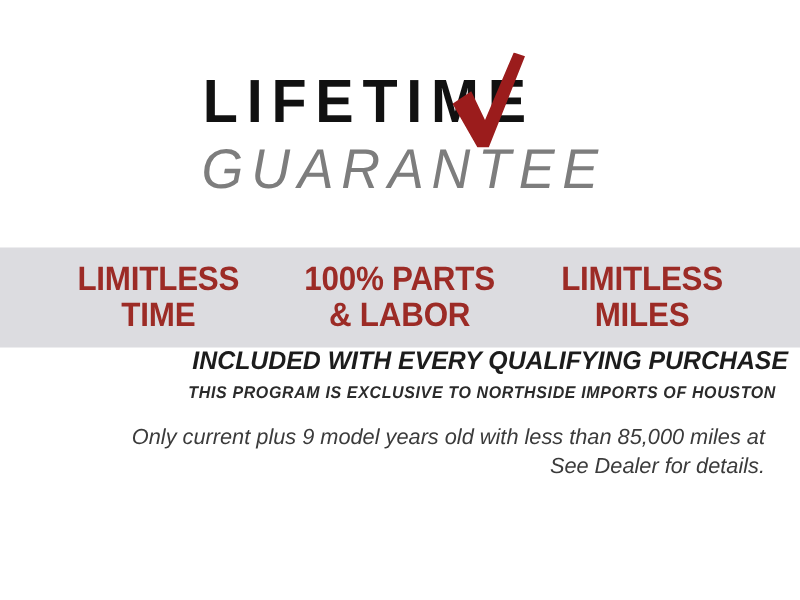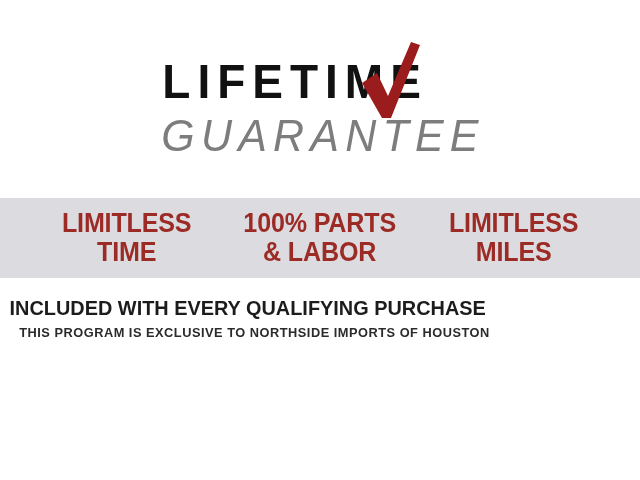--- a/index.html
+++ b/index.html
@@ -100,22 +100,22 @@
     font-size: 27px;
     line-height: 1.08;
     letter-spacing: -0.2px;
     transform: scaleX(0.93);
   }
   .feature-col .line2 { display: block; }
 
   
   .body-block {
     flex: 1 1 auto;
-    padding-top: 19px;
-    text-align: left;
+    text-align: right;
+    font-style: italic;
   }
 
   .headline {
     font-family: "Liberation Sans", sans-serif;
     font-weight: bold;
     font-size: 20.5px;
     color: #1c1c1c;
     letter-spacing: 0px;
     line-height: 1.1;
     transform: scaleX(0.97);
@@ -171,16 +171,18 @@
     <div class="feature-col">
       <span>LIMITLESS</span>
       <span class="line2">MILES</span>
     </div>
   </div>
 
   <div class="body-block">
     <div class="headline">INCLUDED WITH EVERY QUALIFYING PURCHASE</div>
     <div class="subhead">THIS PROGRAM IS EXCLUSIVE TO NORTHSIDE IMPORTS OF HOUSTON</div>
     <div class="fineprint">
+      <span class="fp-line">Only current plus 9 model years old with less than 85,000 miles at</span>
+      <span class="fp-line">See Dealer for details.</span>
     </div>
   </div>
 
 </div>
 
 </body></html>

